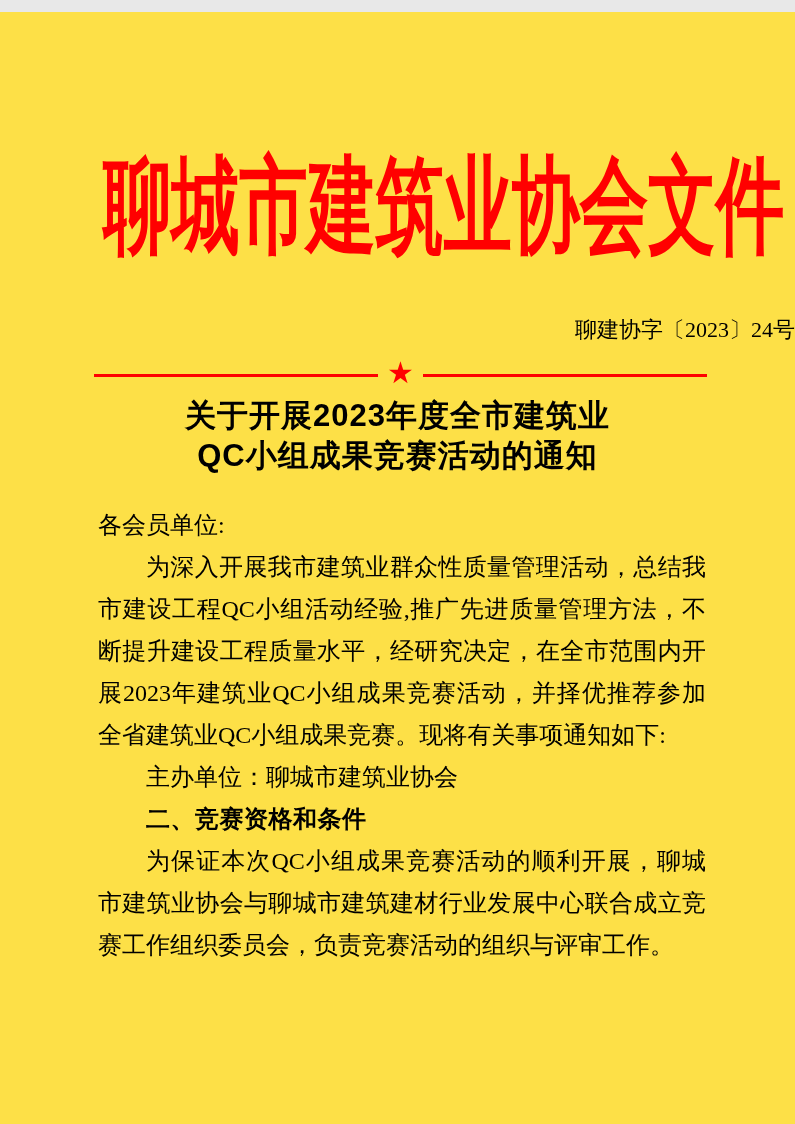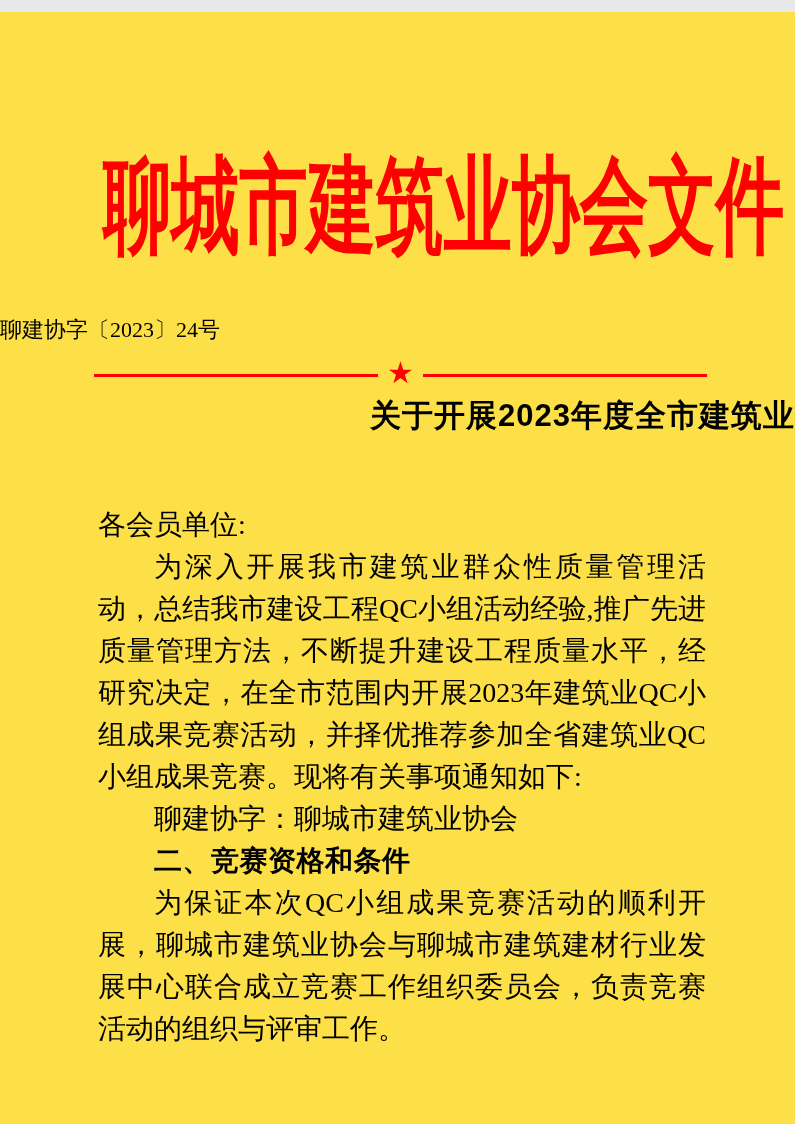--- a/index.html
+++ b/index.html
@@ -32,21 +32,21 @@
     transform-origin: 50% 0;
     letter-spacing: 0;
   }
 
   
   .doc-number {
     position: absolute;
     top: 303px;
     left: 0;
     width: 100%;
-    text-align: left;
+    text-align: right;
     font-size: 22px;
     line-height: 30px;
   }
 
   
   .rule {
     position: absolute;
     top: 349px;
     left: 94px;
     right: 88px;
@@ -67,35 +67,35 @@
     transform: translateY(-2px);
     font-family: "DejaVu Sans", sans-serif;
   }
 
   
   .notice-title {
     position: absolute;
     top: 384px;
     left: 0;
     width: 100%;
-    text-align: right;
+    text-align: center;
     font-family: "Liberation Sans", "DejaVu Sans", sans-serif;
     font-weight: bold;
     font-size: 31px;
     line-height: 40px;
     letter-spacing: 1px;
   }
 
   
   .body-text {
     position: absolute;
     top: 492px;
     left: 98px;
     width: 608px;
-    font-size: 28px;
+    font-size: 24px;
     line-height: 42px;
     text-align: justify;
     text-justify: inter-ideograph;
   }
   .body-text p { margin: 0; }
   .indent { text-indent: 2em; font-family: Liberation Serif, serif; }
   .indent-deep { text-indent: 7em; }
   .sec-heading {
     font-family: "Liberation Sans", "DejaVu Sans", sans-serif;
     font-weight: bold;
@@ -112,23 +112,24 @@
   <div class="doc-number">聊建协字〔2023〕24号</div>
 
   <div class="rule">
     <span class="seg"></span>
     <span class="star">★</span>
     <span class="seg"></span>
   </div>
 
   <div class="notice-title">
     <div>关于开展2023年度全市建筑业</div>
+    <div>QC小组成果竞赛活动的通知</div>
   </div>
 
   <div class="body-text">
     <p>各会员单位:</p>
     <p class="indent">为深入开展我市建筑业群众性质量管理活动，总结我市建设工程QC小组活动经验,推广先进质量管理方法，不断提升建设工程质量水平，经研究决定，在全市范围内开展2023年建筑业QC小组成果竞赛活动，并择优推荐参加全省建筑业QC小组成果竞赛。现将有关事项通知如下:</p>
-    <p class="indent">聊建协字：聊城市建筑业协会</p>
+    <p class="indent">主办单位：聊城市建筑业协会</p>
     <p class="indent sec-heading">二、竞赛资格和条件</p>
     <p class="indent">为保证本次QC小组成果竞赛活动的顺利开展，聊城市建筑业协会与聊城市建筑建材行业发展中心联合成立竞赛工作组织委员会，负责竞赛活动的组织与评审工作。</p>
   </div>
 
 </div>
 
 </body></html>

